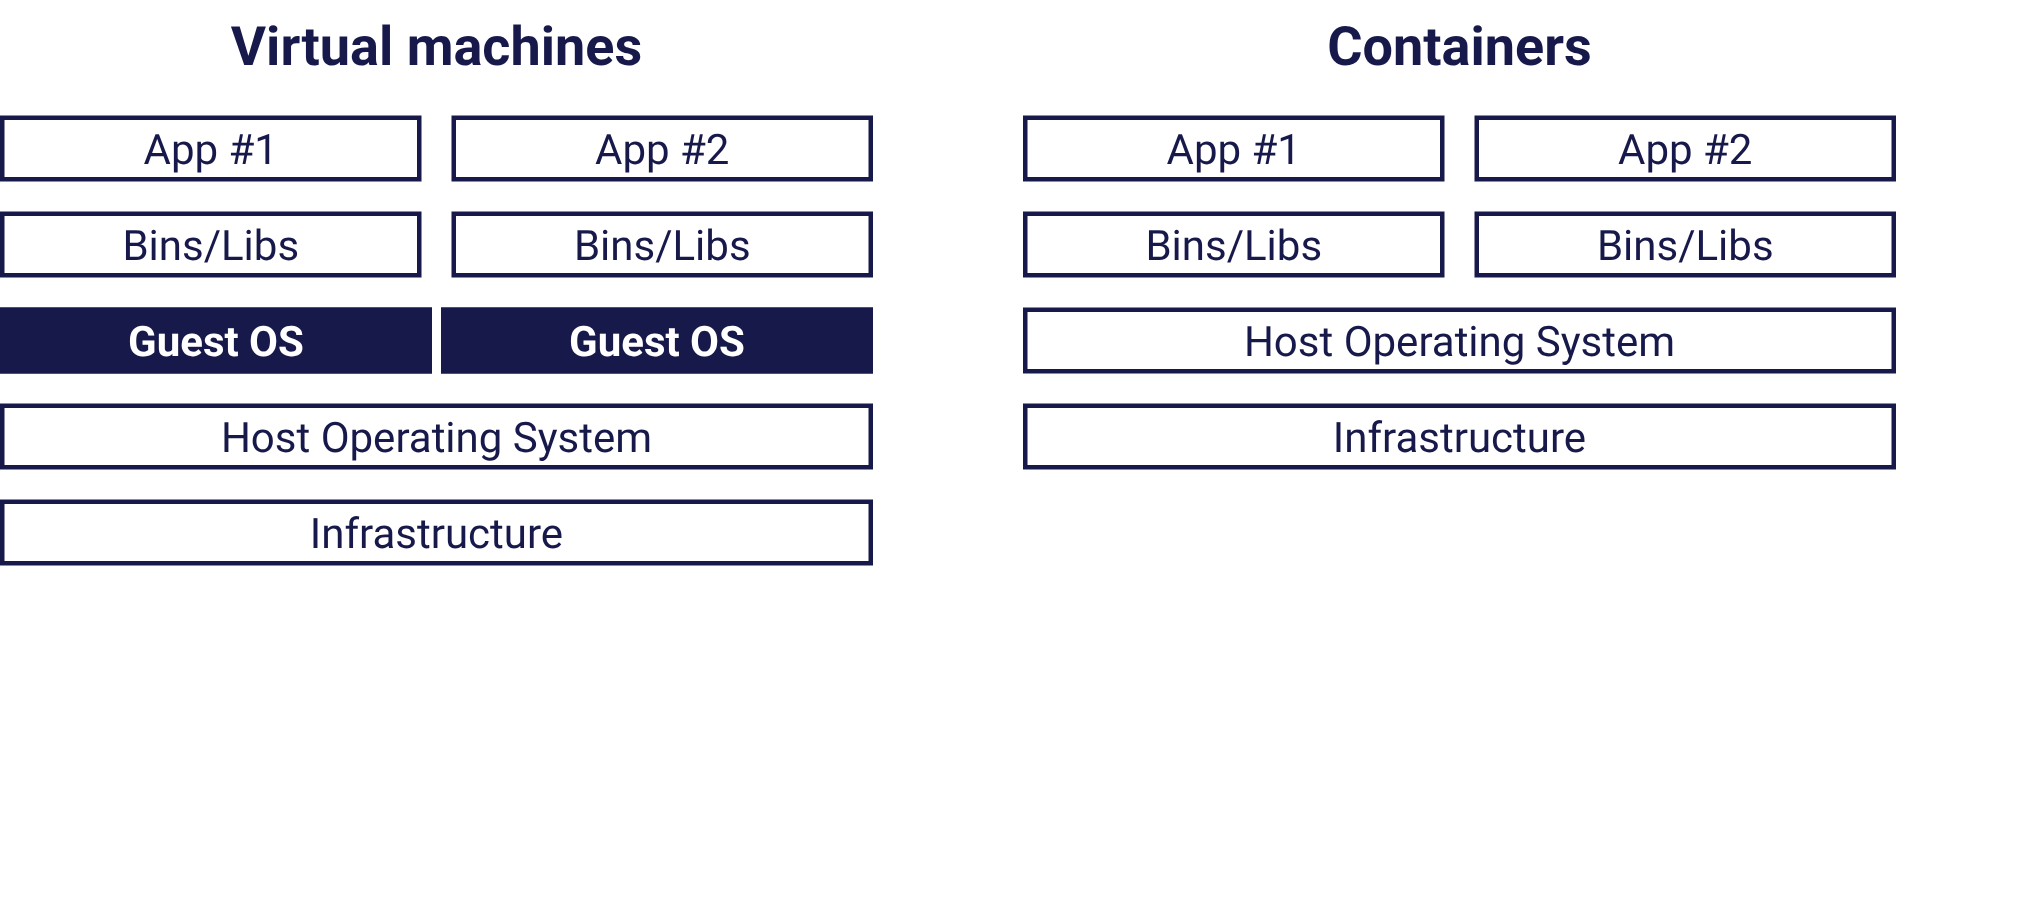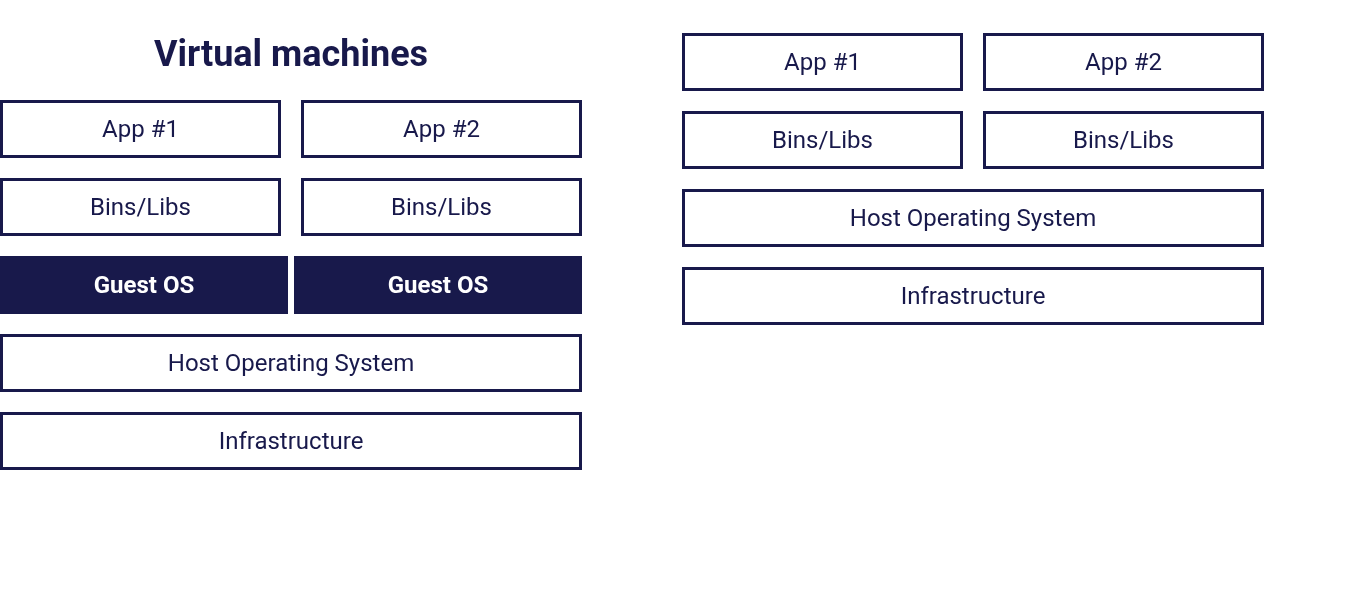--- a/index.html
+++ b/index.html
@@ -13,44 +13,43 @@
       width: 1349px;
       height: 605px;
       display: flex;
       gap: 100px;
       padding: 10px 0;
     }
     .column {
       display: flex;
       flex-direction: column;
       width: 582px;
-      margin-top: 23px;
     }
     .title {
       font-size: 36px;
       font-weight: 700;
       color: #18194b;
       text-align: center;
       margin-bottom: 25px;
     }
     .row {
       display: flex;
       gap: 20px;
       margin-bottom: 20px;
     }
     .box {
       border: 3px solid #18194b;
       background: #ffffff;
       color: #18194b;
-      font-size: 24px;
+      font-size: 28px;
       font-weight: 400;
       display: flex;
       align-items: center;
       justify-content: center;
-      height: 58px;
+      height: 44px;
     }
     .box.half {
       flex: 1;
     }
     .box.full {
       width: 100%;
     }
     .box.dark {
       background: #18194b;
       color: #ffffff;
@@ -86,20 +85,21 @@
   <div class="row">
     <div class="box full">Host Operating System</div>
   </div>
 
   <div class="row">
     <div class="box full">Infrastructure</div>
   </div>
 </div>
 
 <div class="column">
+  <div class="title">Containers</div>
 
   <div class="row">
     <div class="box half">App #1</div>
     <div class="box half">App #2</div>
   </div>
 
   <div class="row">
     <div class="box half">Bins/Libs</div>
     <div class="box half">Bins/Libs</div>
   </div>

